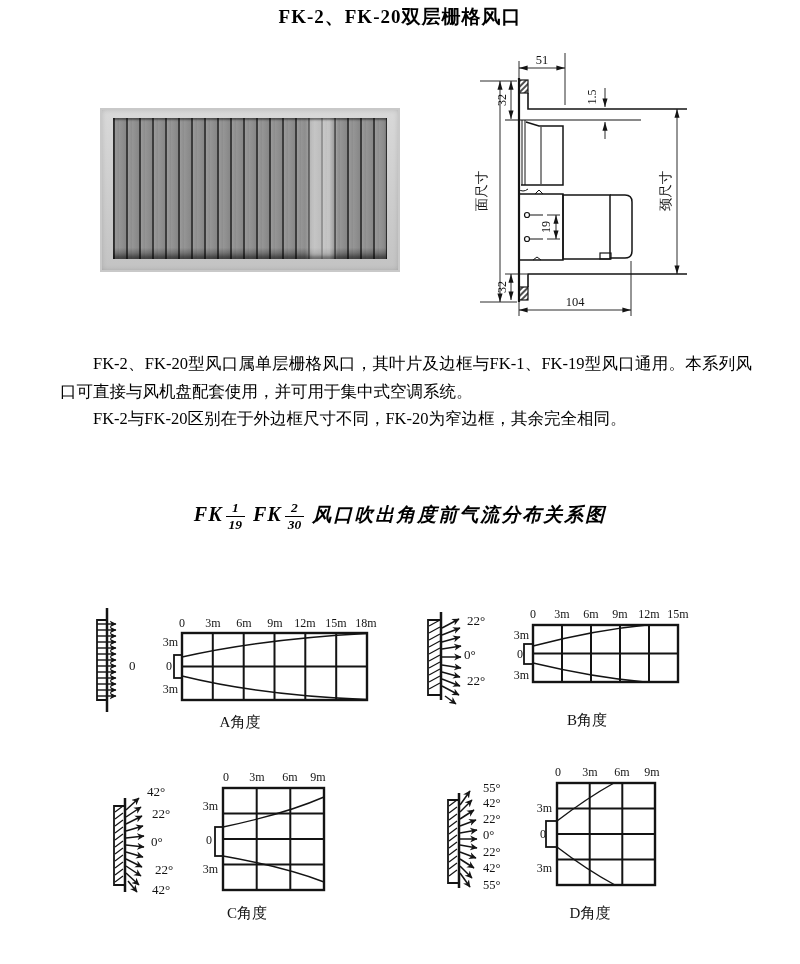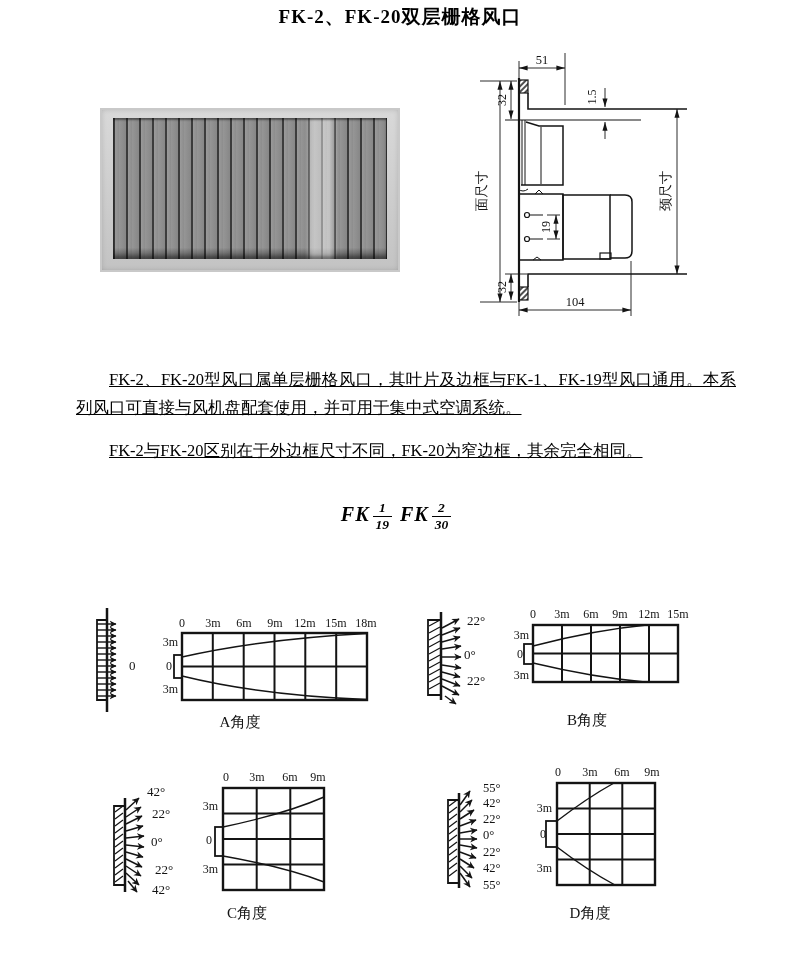--- a/index.html
+++ b/index.html
@@ -28,21 +28,21 @@
         #3c3c3c 0px, #3c3c3c 2px,
         #9a9a9a 2px, #8d8d8d 6px,
         #969696 6px, #878787 13px);
     box-shadow: inset 0 2px 2px rgba(0,0,0,.45), inset 0 -3px 3px rgba(0,0,0,.35);
   }
   
   .bodytext{
     left:60px;top:350px;width:692px;
     font-size:16.5px;line-height:27.6px;text-align:justify;
   }
-  .bodytext p{margin:16px;text-indent:2em;text-decoration:underline;}
+  .bodytext p{margin:0;text-indent:2em;}
   
   .subtitle{
     top:500px;left:0;width:100%;text-align:center;font-weight:bold;font-style:italic;
   }
   .subtitle .fk{font-size:20px;letter-spacing:1px;}
   .subtitle .frac{
     display:inline-block;vertical-align:-0.55em;text-align:center;
     font-size:13.5px;line-height:1.15;margin:0 8px 0 3px;
   }
   .subtitle .frac .num{display:block;padding:0 3px;}
@@ -126,21 +126,21 @@
   <text x="120" y="258" text-anchor="middle" font-size="12.5">104</text>
   <text transform="translate(215,143) rotate(-90)" text-anchor="middle" font-size="13.5">颈尺寸</text>
 </svg>
 
 <div class="abs bodytext">
   <p>FK-2、FK-20型风口属单层栅格风口，其叶片及边框与FK-1、FK-19型风口通用。本系列风口可直接与风机盘配套使用，并可用于集中式空调系统。</p>
   <p>FK-2与FK-20区别在于外边框尺寸不同，FK-20为窄边框，其余完全相同。</p>
 </div>
 
 <div class="abs subtitle">
-  <span class="fk">FK</span><span class="frac"><span class="num">1</span><span class="den">19</span></span><span class="fk">FK</span><span class="frac"><span class="num">2</span><span class="den">30</span></span>
+  <span class="fk">FK</span><span class="frac"><span class="num">1</span><span class="den">19</span></span><span class="fk">FK</span><span class="frac"><span class="num">2</span><span class="den">30</span></span><span class="tail">风口吹出角度前气流分布关系图</span>
 </div>
 
 <svg class="abs" style="left:85px;top:600px" width="310" height="140" viewBox="0 0 310 140">
   <g stroke="#141414" fill="none">
     <path d="M22,8 V112" stroke-width="2.5"></path>
     <path d="M22,20 H12 V100 H22" stroke-width="1.8"></path>
     <g stroke-width="1.4">
       <line x1="12" y1="24" x2="31" y2="24" marker-end="url(#flowA)"></line>
       <line x1="12" y1="30" x2="31" y2="30" marker-end="url(#flowA)"></line>
       <line x1="12" y1="36" x2="31" y2="36" marker-end="url(#flowA)"></line>

